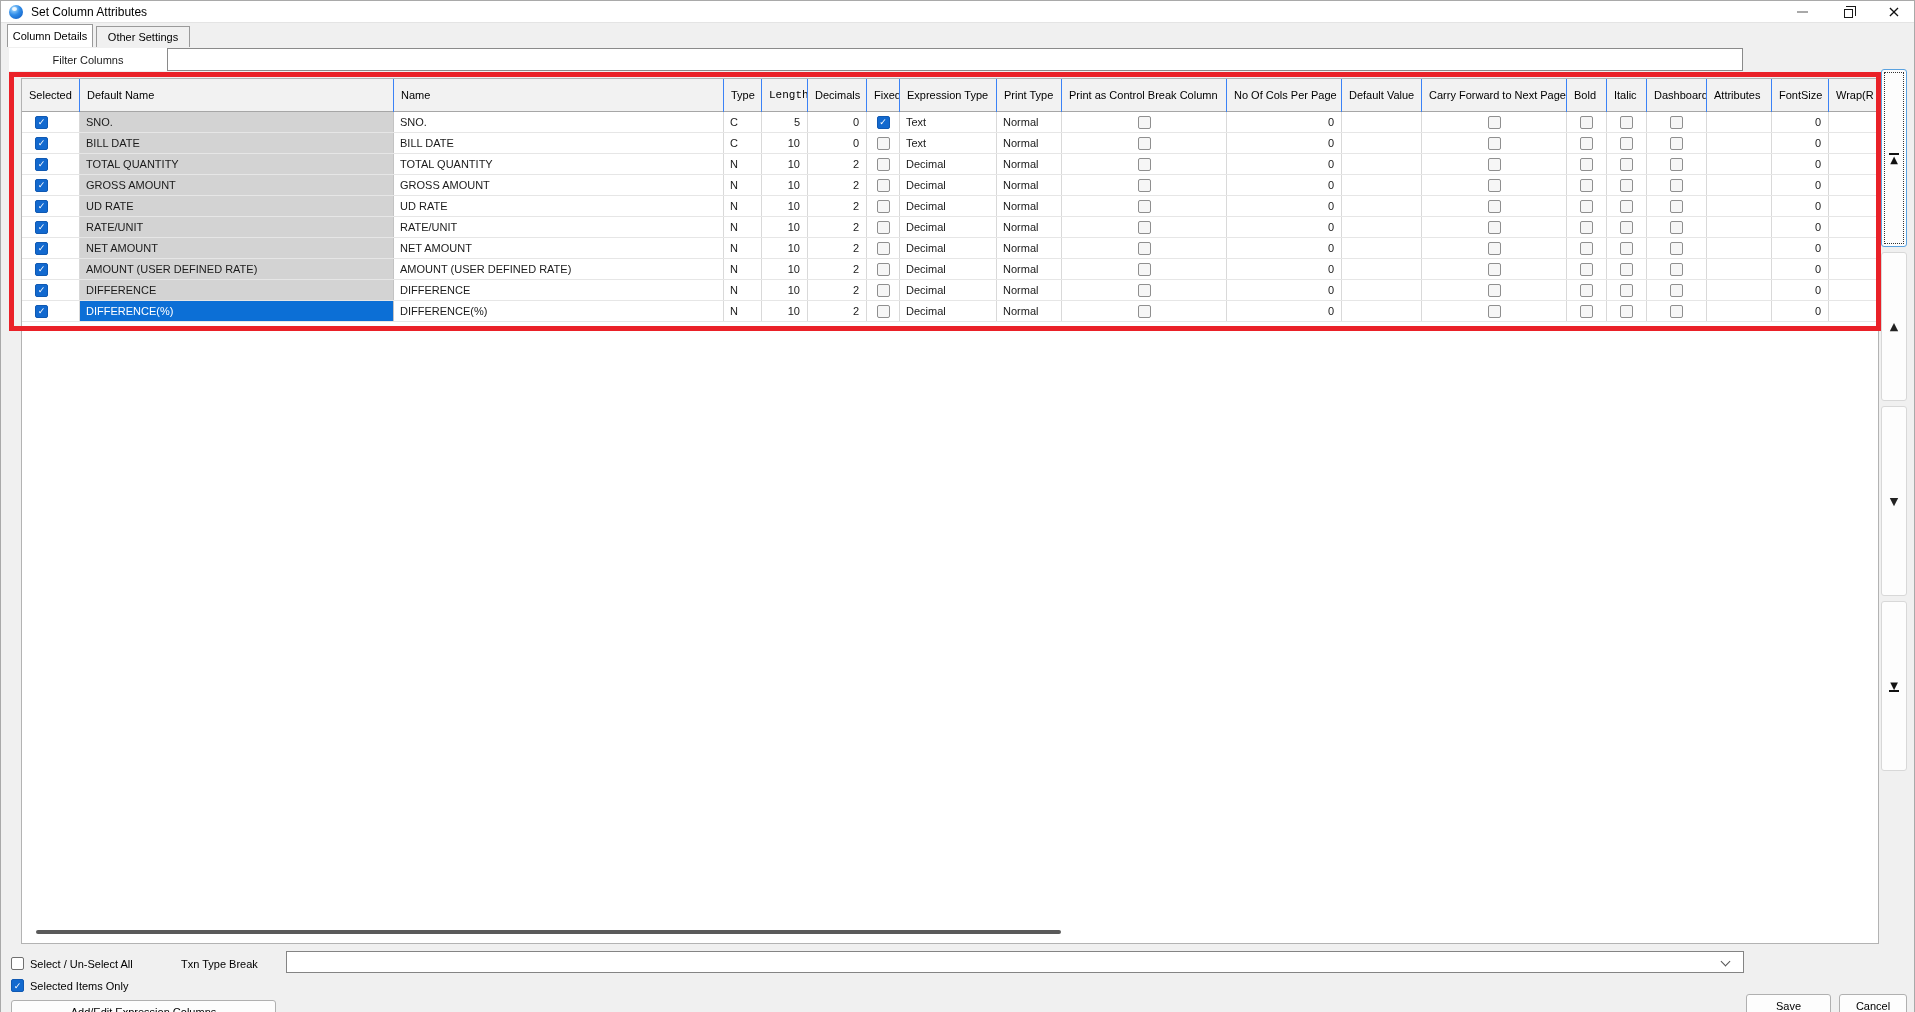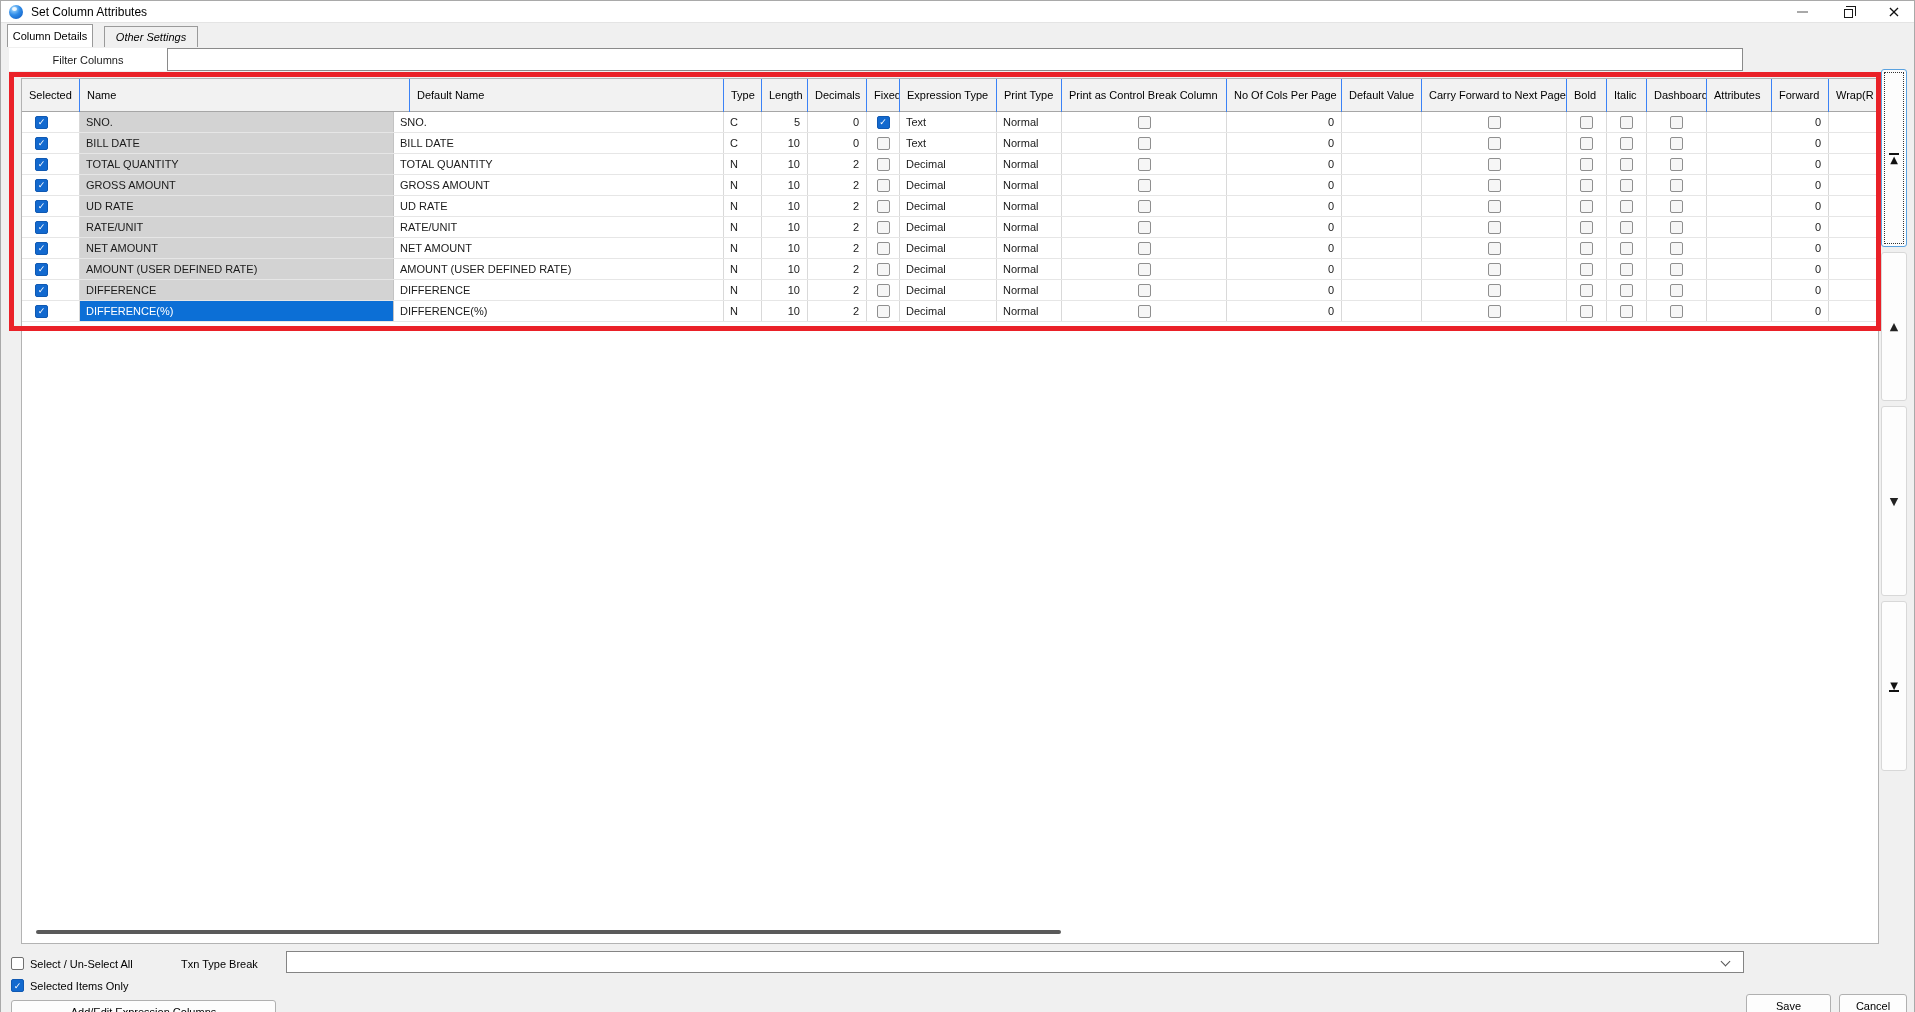--- a/index.html
+++ b/index.html
@@ -18,21 +18,21 @@
   .title-text { position:absolute; left:30px; top:4px; font-size:12px; color:#000; }
   .winbtn { position:absolute; top:0; width:34px; height:22px; display:flex; align-items:center; justify-content:center; }
   .btn-min { left:1784px; } .btn-max { left:1830px; } .btn-close { left:1876px; }
   .min-bar { width:11px; height:2px; background:#a9a9a9; }
   .restore-ico { position:relative; width:9px; height:9px; border:1.4px solid #1a1a1a; background:#fff; margin-top:2px; }
   .restore-ico::before { content:""; position:absolute; left:1px; top:-4px; width:9px; height:9px; border:1.4px solid #1a1a1a; border-left:none; border-bottom:none; }
   .close-x { font-size:16px; line-height:16px; color:#111; font-family:"DejaVu Sans",sans-serif; }
   
   .tab { position:absolute; display:flex; align-items:center; justify-content:center; font-size:11px; color:#000; }
   .tab.active { left:6px; top:23px; width:86px; height:23px; background:#ffffff; border:1px solid #9a9a9a; border-bottom:none; z-index:2; }
-  .tab.inactive { left:103px; top:25px; width:94px; height:21px; background:#f0f0f0; border:1px solid #9a9a9a; border-bottom:none;font-style:italic; }
+  .tab.inactive { left:95px; top:25px; width:94px; height:21px; background:#f0f0f0; border:1px solid #9a9a9a; border-bottom:none; }
   
   .filter-label-box { position:absolute; left:8px; top:47px; width:158px; height:23px; background:#ffffff; display:flex; align-items:center; justify-content:center; }
   .filter-input { position:absolute; left:166px; top:47px; width:1576px; height:23px; background:#ffffff; border:1px solid #8a8a8a; font:inherit; padding:0 4px; outline:none; }
   
   .grid { position:absolute; left:20px; top:77px; width:1858px; height:866px; background:#ffffff; border:1px solid #b3b3b3; overflow:hidden; }
   .ghead { display:flex; height:33px; background:#f2f2f2; border-bottom:1px solid #a6a6a6; }
   .hcell { flex:none; height:33px; line-height:33px; padding-left:7px; border-right:1px solid #3b82f6; overflow:hidden; white-space:nowrap; color:#000; }
   .grow { display:flex; height:21px; border-bottom:1px solid #e6e6e6; background:#fff; }
   .cell { flex:none; height:20px; line-height:20px; border-right:1px solid #d9d9d9; overflow:hidden; white-space:nowrap; padding-left:6px; }
   .cell.num { text-align:right; padding-right:7px; padding-left:0; }
@@ -82,37 +82,37 @@
 
 <div class="tab active">Column Details</div>
 <div class="tab inactive">Other Settings</div>
 
 <div class="filter-label-box">Filter Columns</div>
 <input class="filter-input" type="text" value="" style="">
 
 <div class="grid" id="grid">
     <div class="ghead">
       <div class="hcell" style="width: 58px;">Selected</div>
+      <div class="hcell" style="width: 314px;">Default Name</div>
       <div class="hcell" style="width: 330px;">Name</div>
-      <div class="hcell" style="width: 314px;">Default Name</div>
       <div class="hcell" style="width: 38px;">Type</div>
-      <div class="hcell" style="width: 46px;">Length</div>
+      <div class="hcell" style="width: 46px; font-family: Liberation Mono, monospace;">Length</div>
       <div class="hcell" style="width: 59px;">Decimals</div>
       <div class="hcell" style="width: 33px;">Fixed</div>
       <div class="hcell" style="width: 97px;">Expression Type</div>
       <div class="hcell" style="width: 65px;">Print Type</div>
       <div class="hcell" style="width: 165px;">Print as Control Break Column</div>
       <div class="hcell" style="width: 115px;">No Of Cols Per Page</div>
       <div class="hcell" style="width: 80px;">Default Value</div>
       <div class="hcell" style="width: 145px;">Carry Forward to Next Page</div>
       <div class="hcell" style="width: 40px;">Bold</div>
       <div class="hcell" style="width: 40px;">Italic</div>
       <div class="hcell" style="width: 60px;">Dashboard</div>
       <div class="hcell" style="width: 65px;">Attributes</div>
-      <div class="hcell" style="width: 57px;">Forward</div>
+      <div class="hcell" style="width: 57px;">FontSize</div>
       <div class="hcell" style="width: 60px;">Wrap(R</div>
     </div>
     <div class="grow">
       <div class="cell check c-selected" style="width: 58px;">
         <span class="cb on">✓</span>
       </div>
       <div class="cell text c-default-name dn" style="width: 314px;">SNO.</div>
       <div class="cell text c-name" style="width: 330px;">SNO.</div>
       <div class="cell text c-type" style="width: 38px;">C</div>
       <div class="cell num c-length" style="width: 46px;">5</div>

